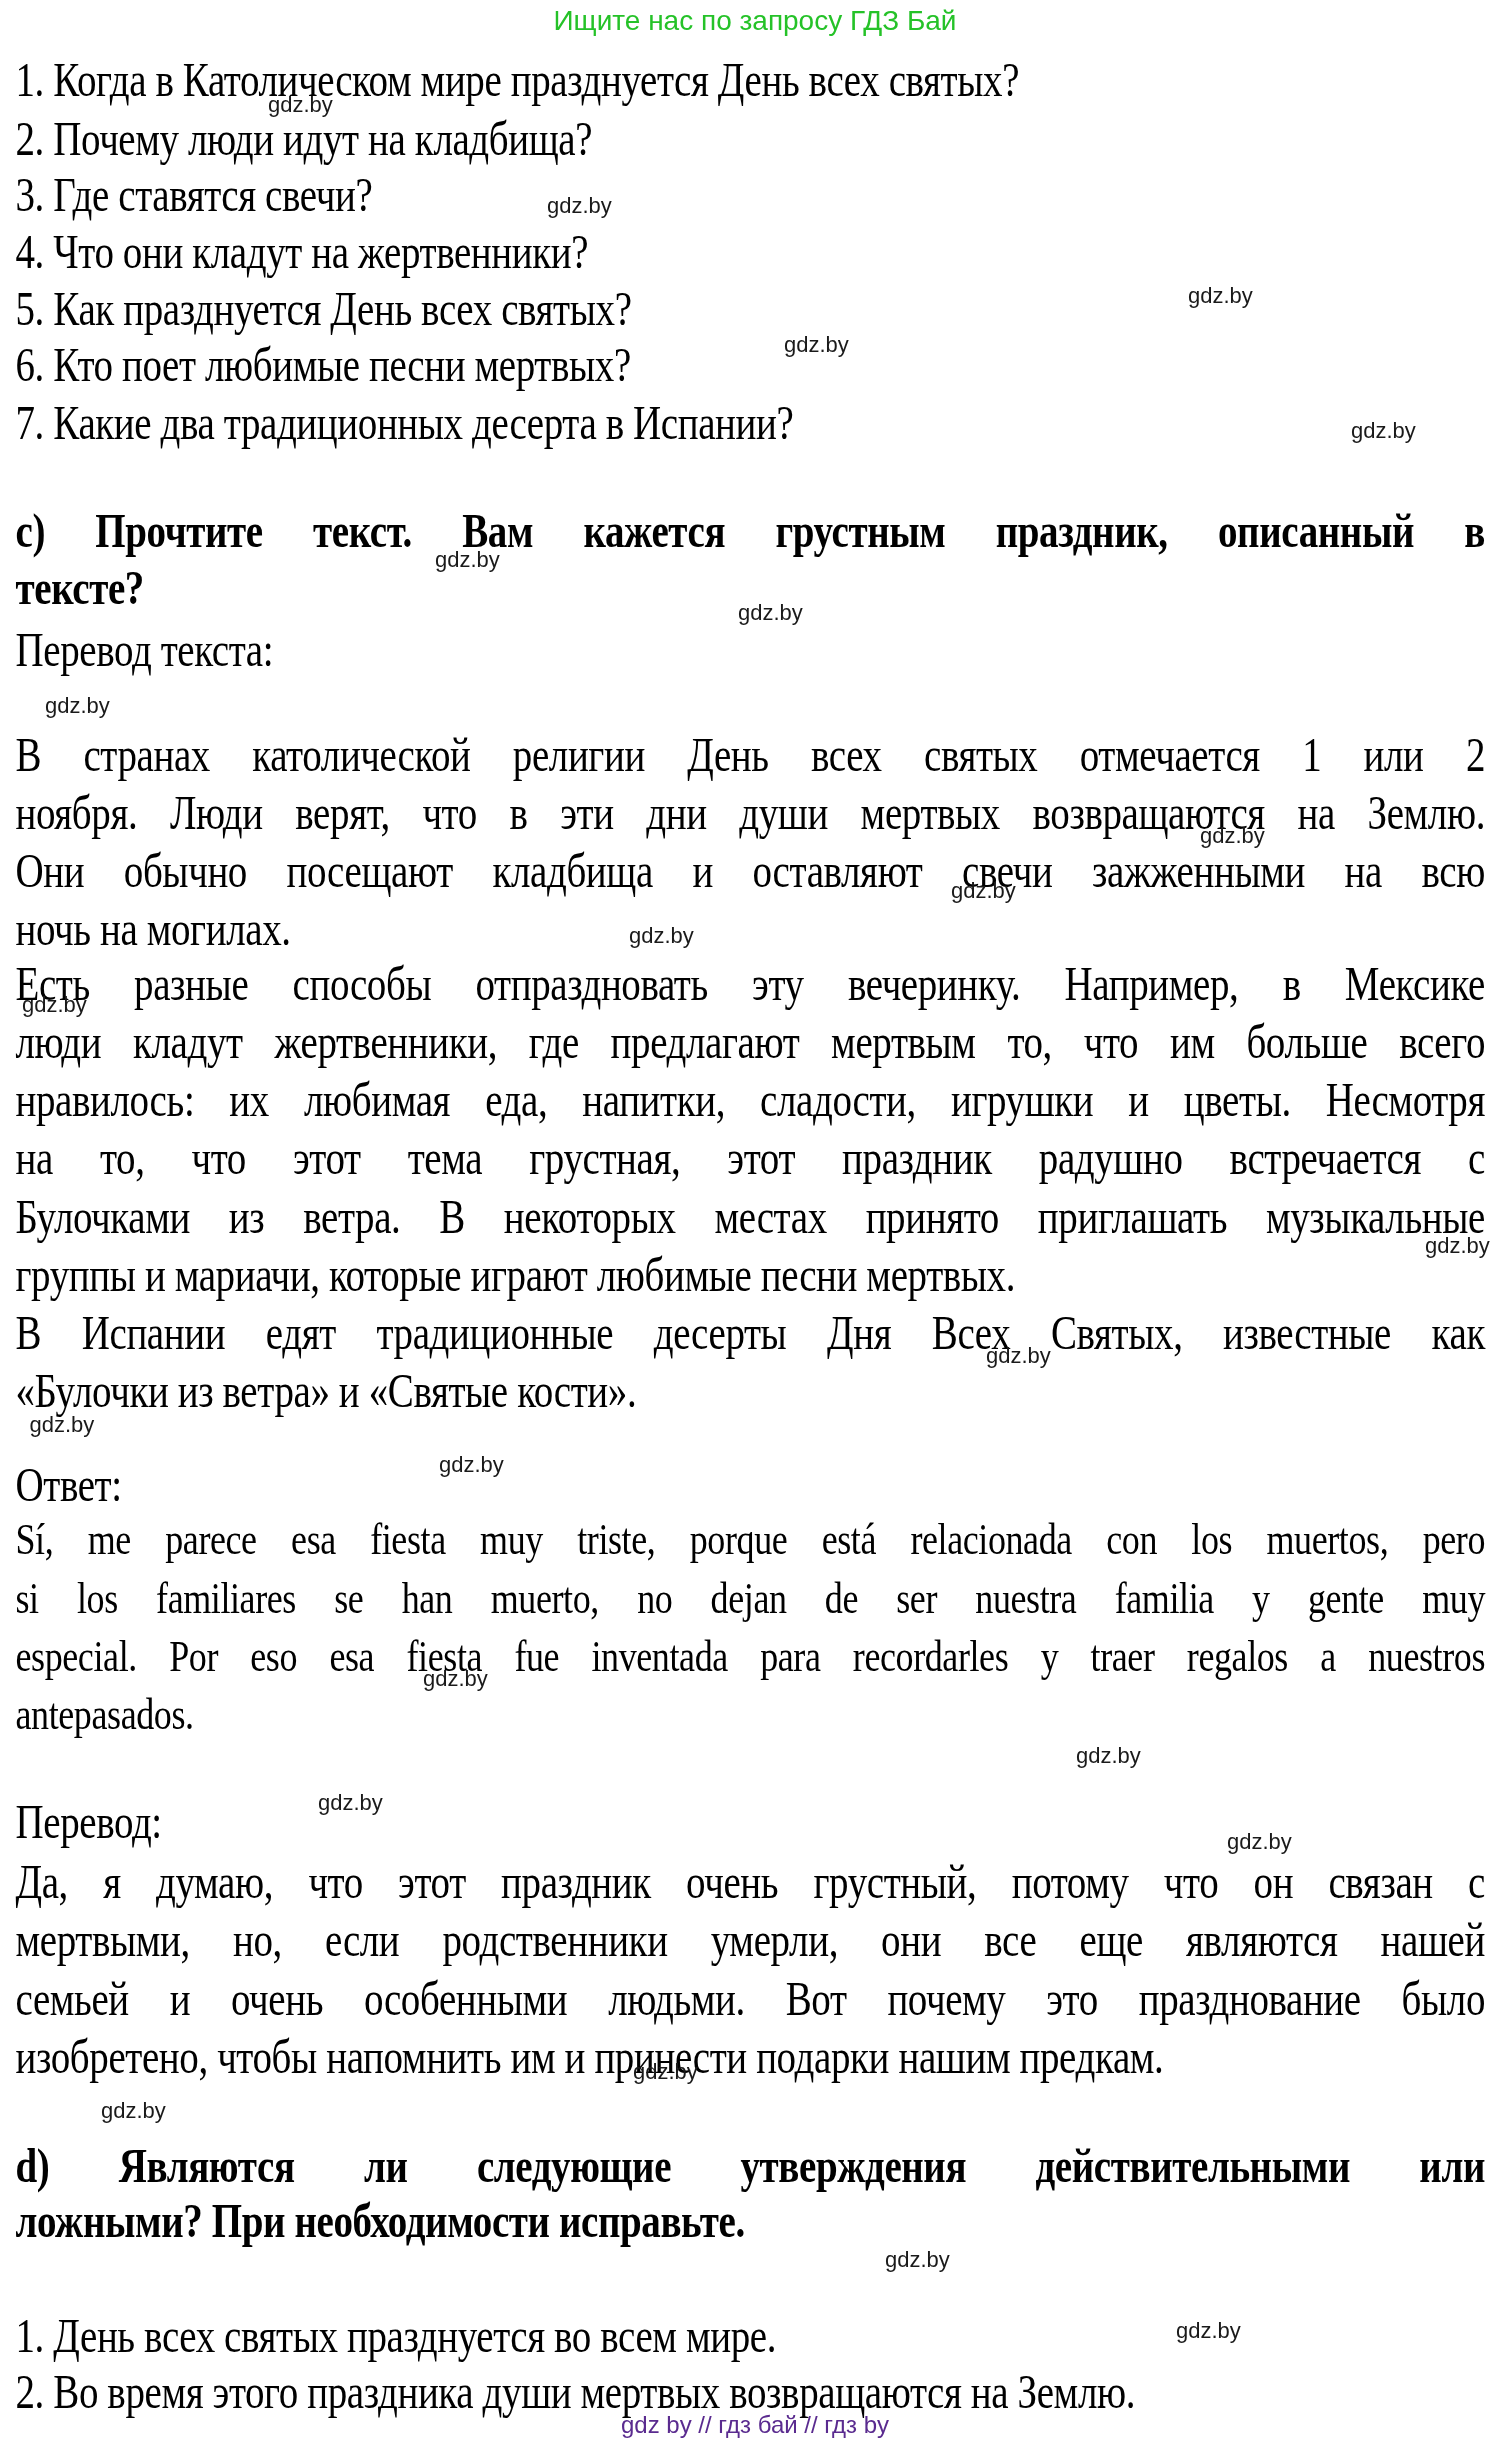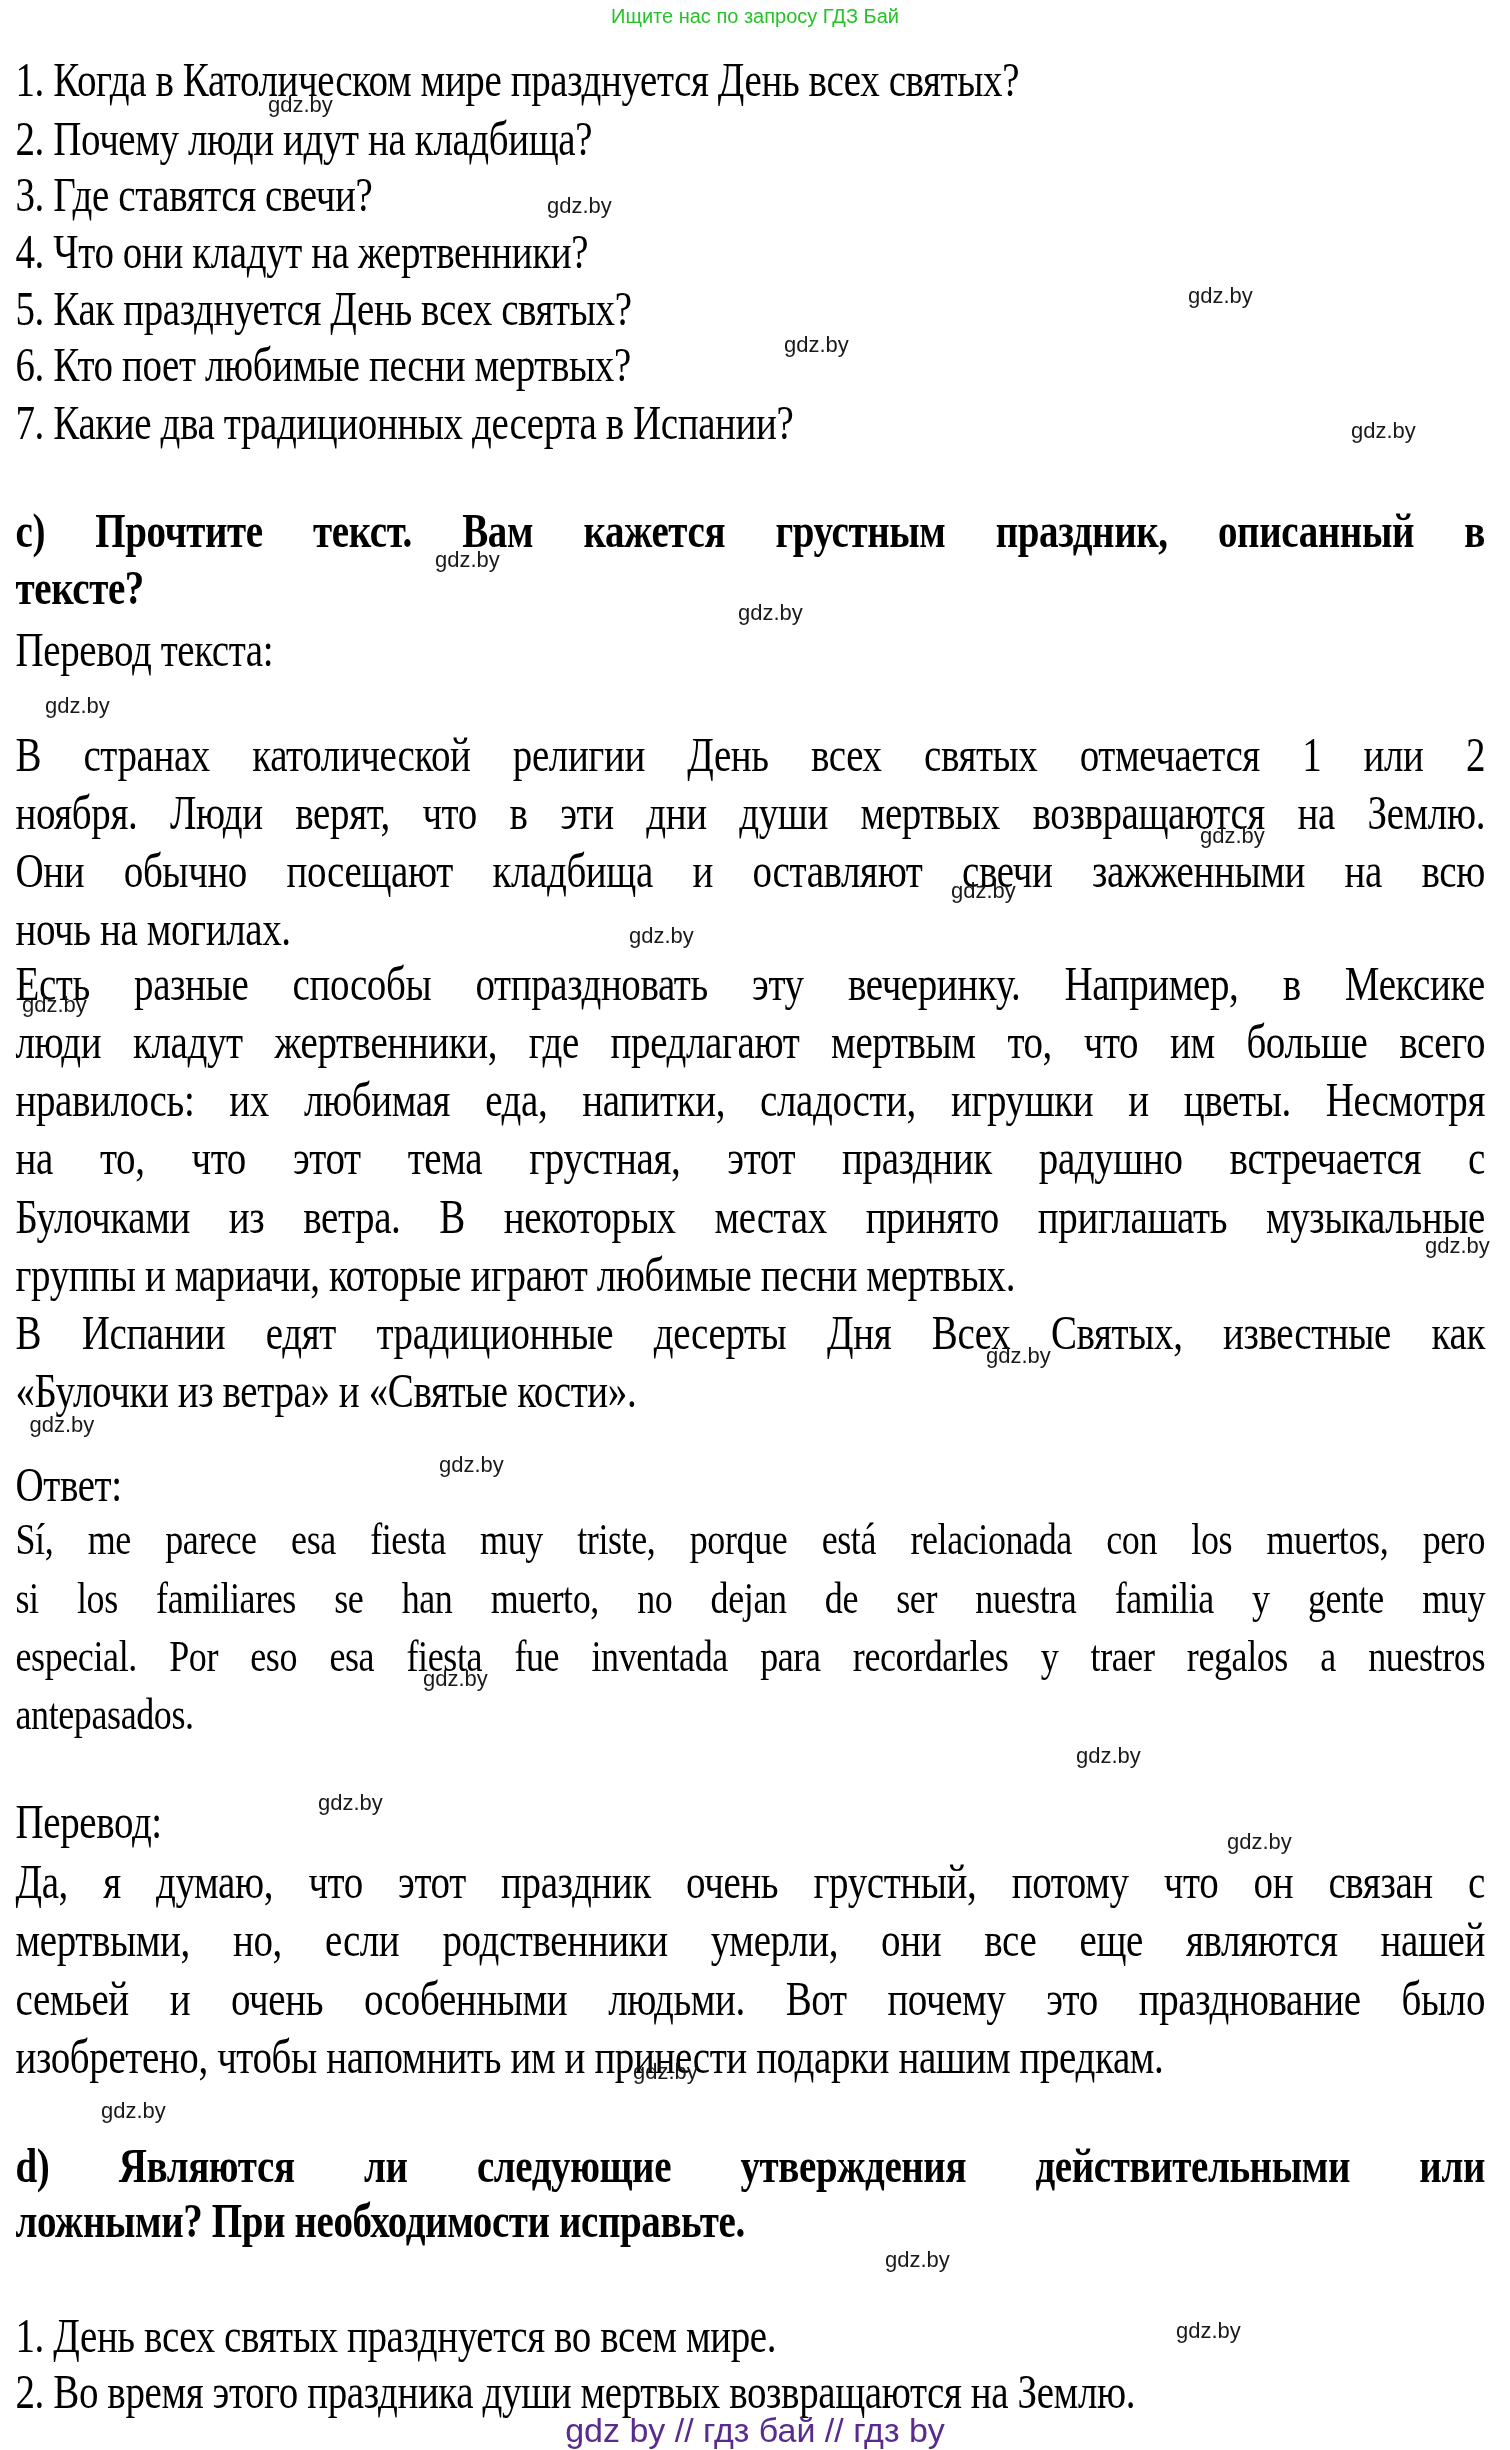--- a/index.html
+++ b/index.html
@@ -11,21 +11,21 @@
     overflow:hidden;
     font-family:"Liberation Serif", serif;
     color:#000000;
   }
   
   .header{
     position:absolute;
     top:4.7px; left:0; right:0;
     text-align:center;
     font-family:"Liberation Sans", sans-serif;
-    font-size:20px;
+    font-size:28px;
     color:#25c228;
     font-weight:500;
   }
   
   .tx{
     position:absolute;
     left:15.5px; right:25px;
     font-size:39px;
     line-height:47px;
     white-space:nowrap;
@@ -43,21 +43,21 @@
     font-size:22px;
     color:#1a1a1a;
     white-space:nowrap;
   }
   
   .footer{
     position:absolute;
     top:2411px; left:0; right:0;
     text-align:center;
     font-family:"Liberation Sans", sans-serif;
-    font-size:34px;
+    font-size:24px;
     color:#5a2b8f;
   }
 </style>
 </head>
 <body>
 
 <div class="page">
 
   <div class="header">Ищите нас по запросу ГДЗ Бай</div>
 

